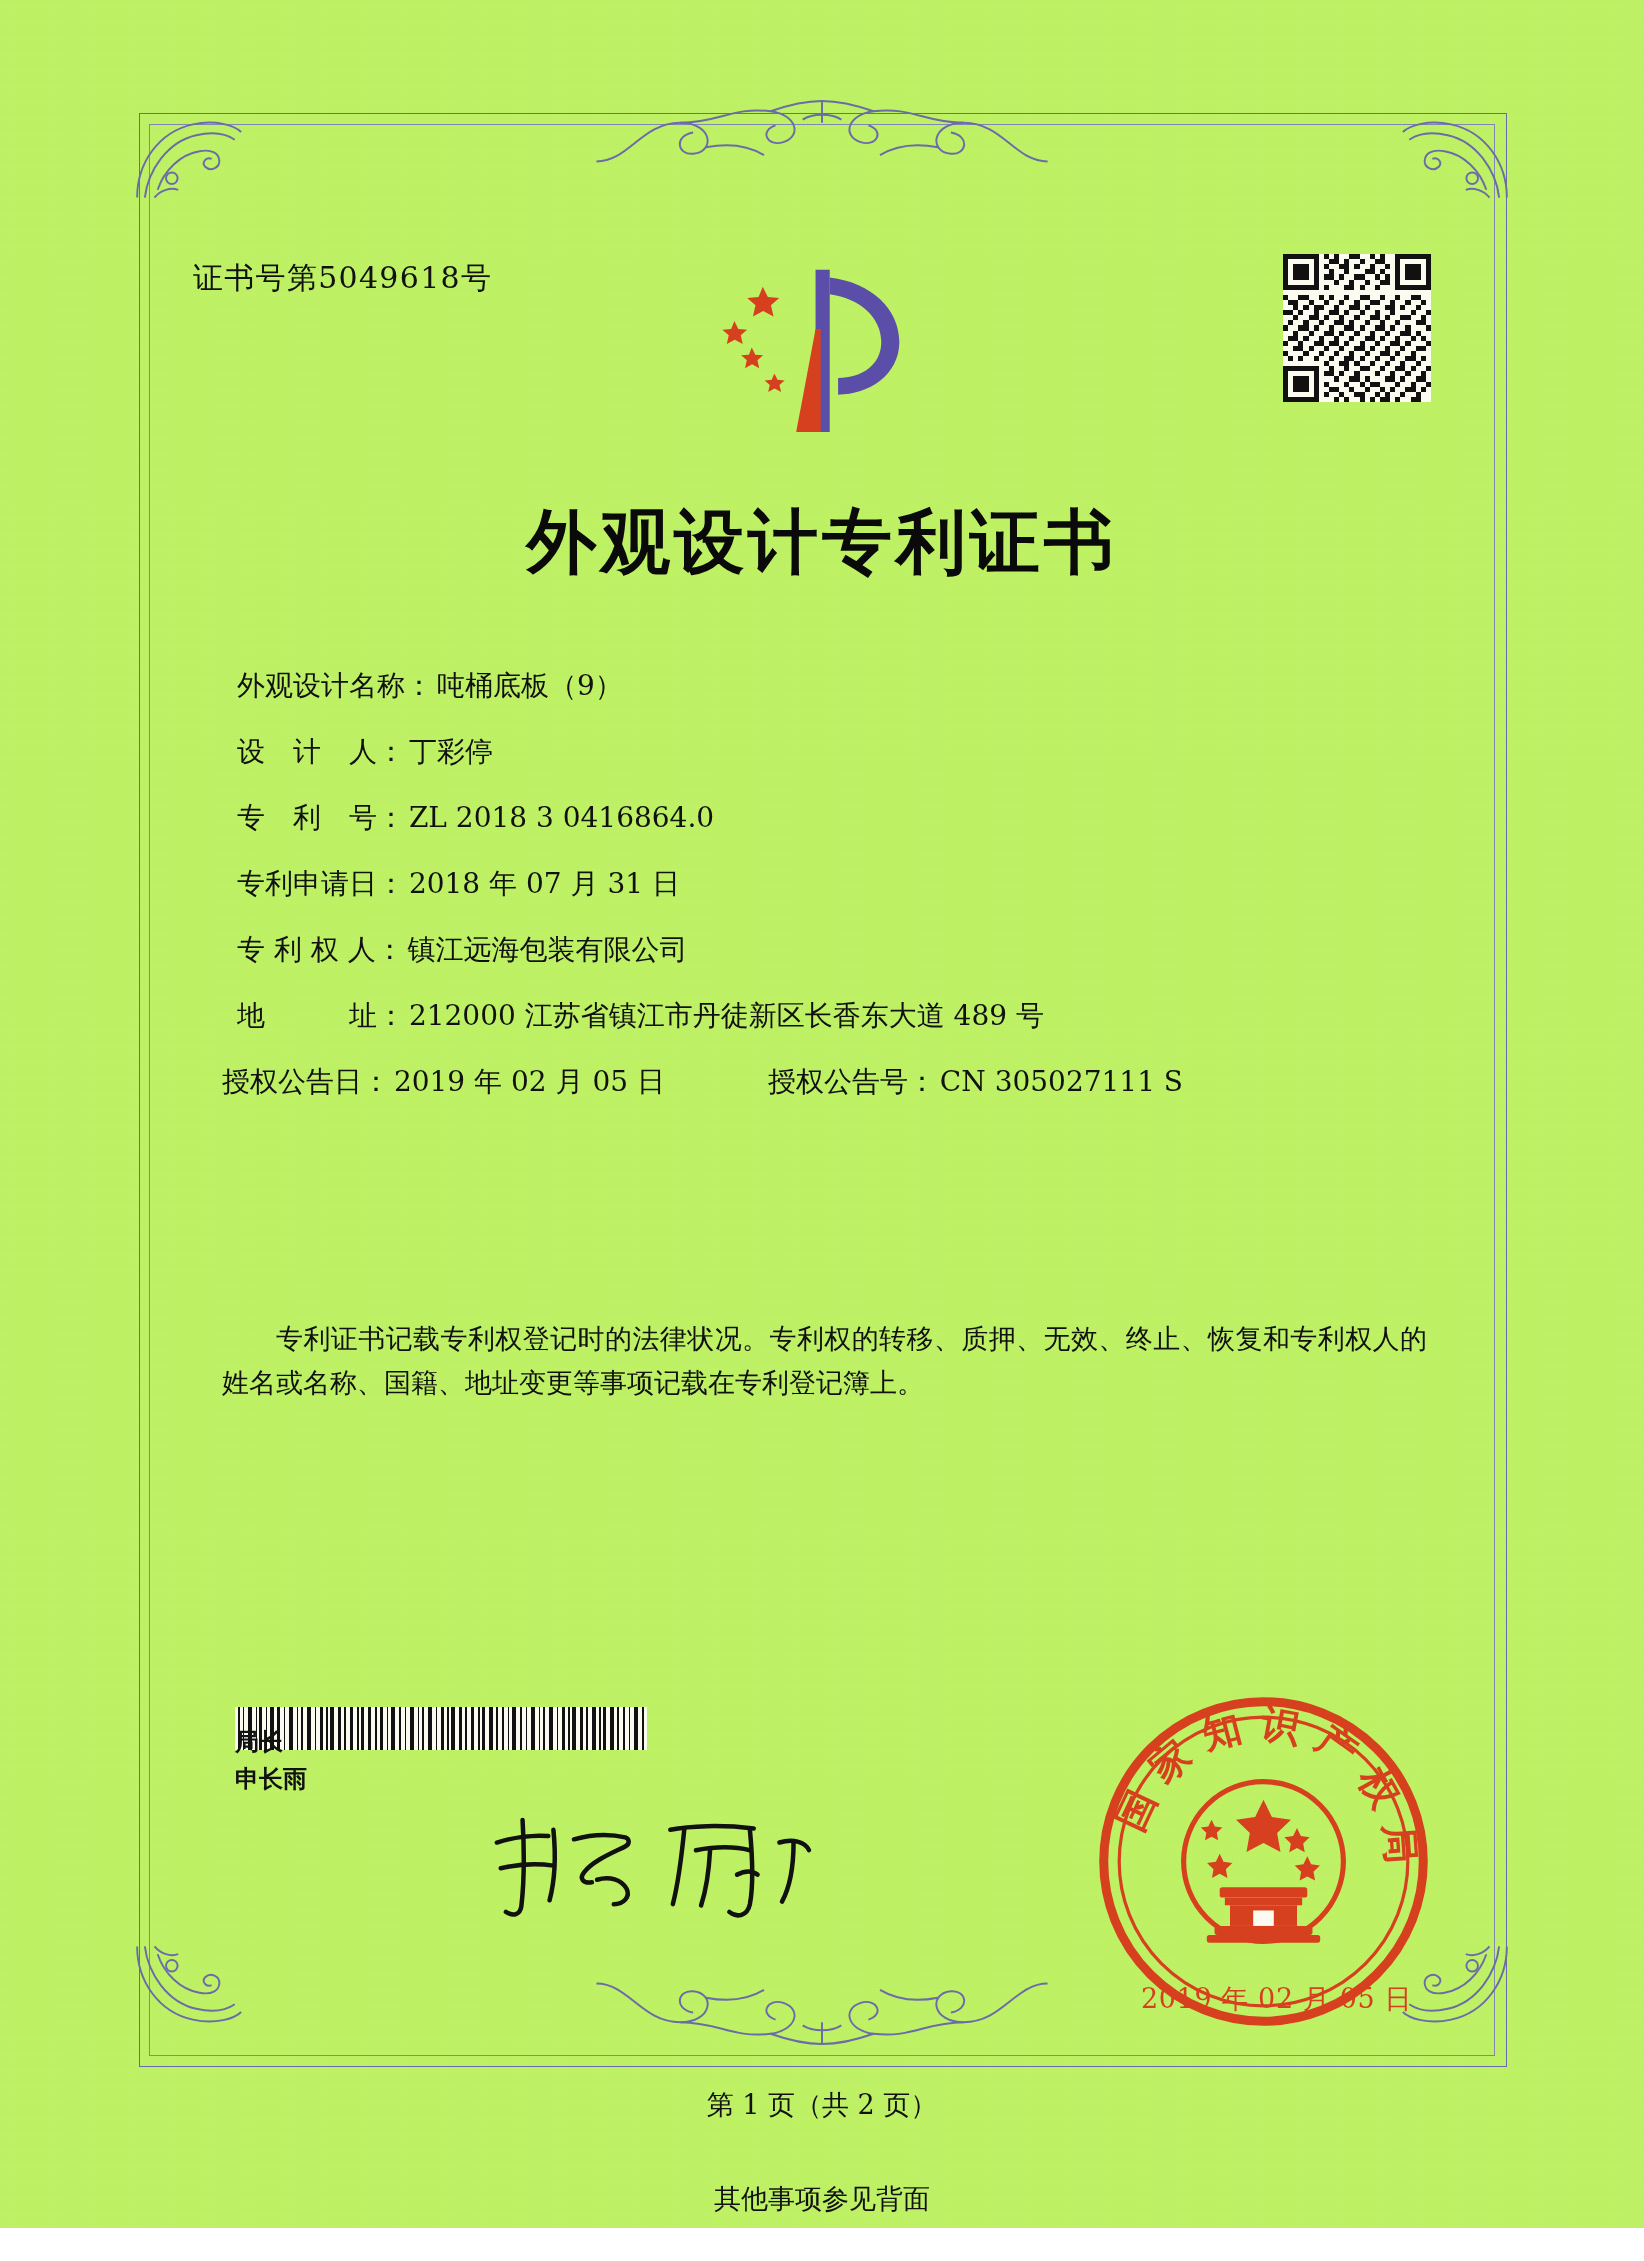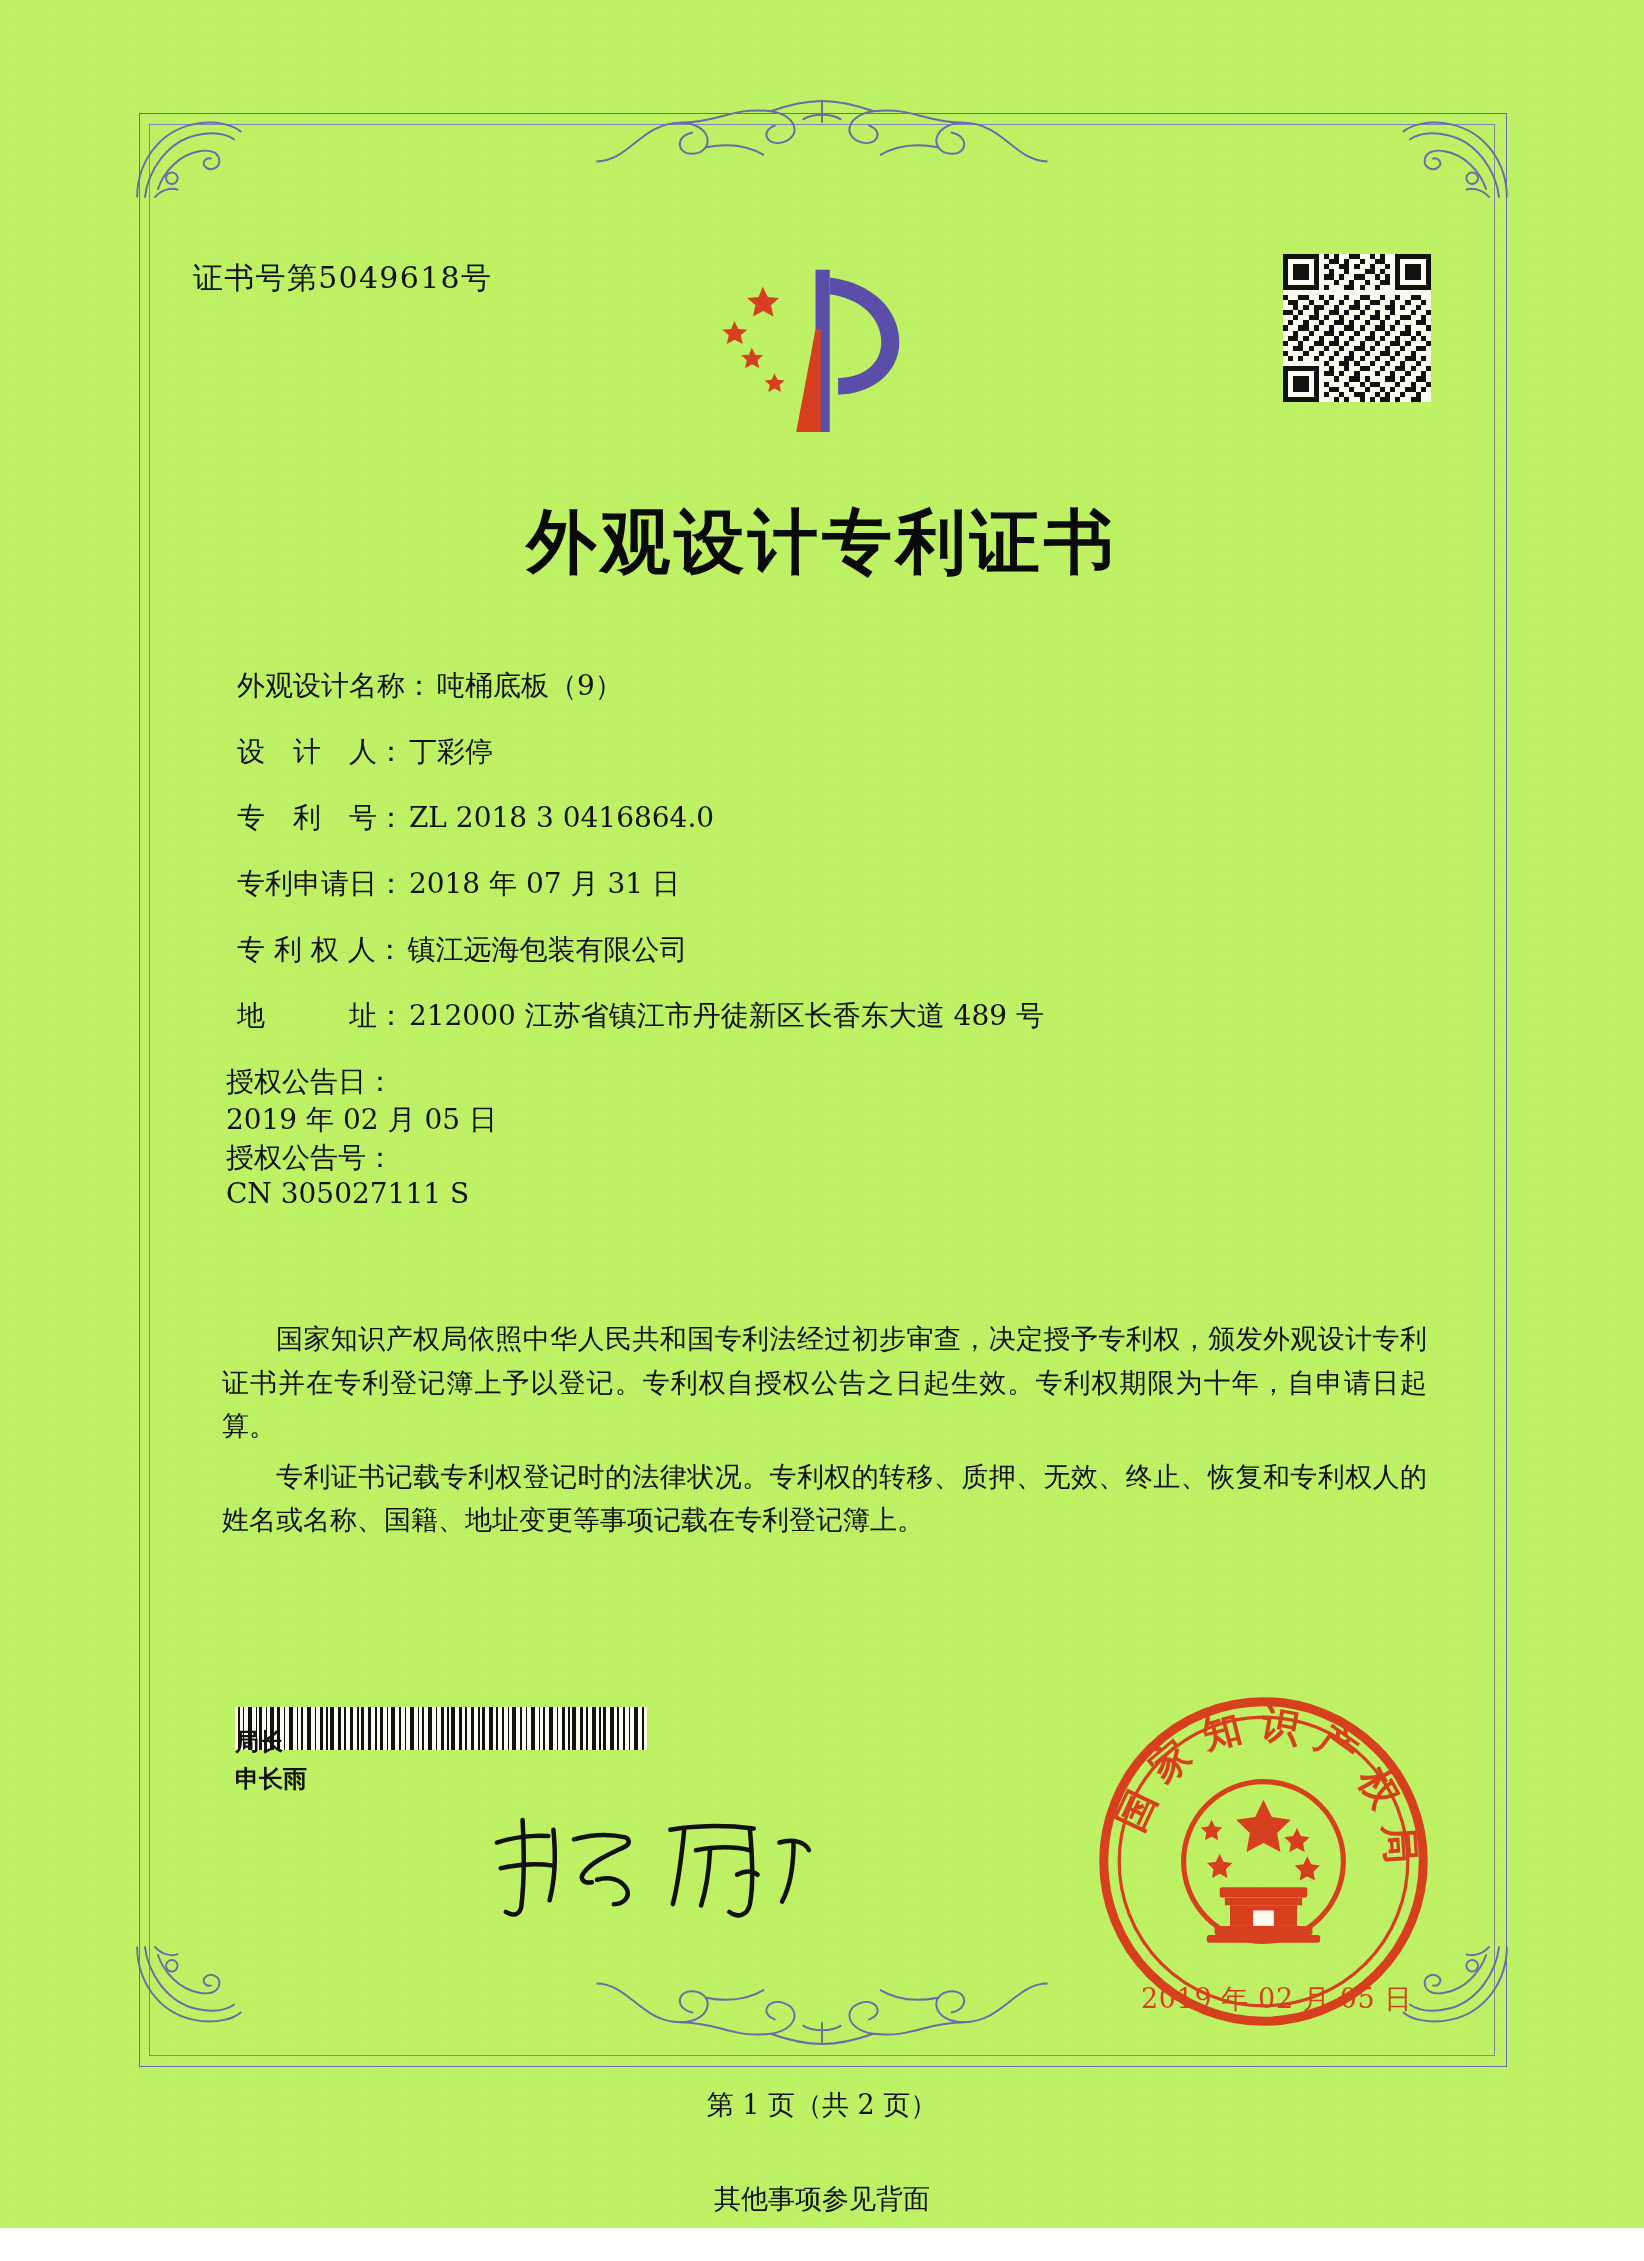--- a/index.html
+++ b/index.html
@@ -143,21 +143,20 @@
     margin-left: 3.9px;
     white-space: pre;
   }
   .field-row-split {
     display: flex;
     align-items: baseline;
     font-size: 28px;
     color: #111;
     font-family: "DejaVu Serif", serif;
     margin-bottom: 28px;
-    flex-direction: column;
   }
   .split-gap { width: 103px; flex: 0 0 auto; }
 
   .paragraphs {
     position: absolute;
     left: 222px;
     top: 1317px;
     width: 1205px;
     font-size: 27px;
     line-height: 1.62;
@@ -593,21 +592,20 @@
     <div class="field-row-split">
       <span class="field-label">授权公告日：</span>
       <span class="field-value">2019 年 02 月 05 日</span>
       <span class="split-gap"></span>
       <span class="field-label">授权公告号：</span>
       <span class="field-value">CN 305027111 S</span>
     </div>
   </div>
 
   <div class="paragraphs">
-    <p>国家知识产权局依照中华人民共和国专利法经过初步审查，决定授予专利权，颁发外观设计专利证书并在专利登记簿上予以登记。专利权自授权公告之日起生效。专利权期限为十年，自申请日起算。</p>
     <p>专利证书记载专利权登记时的法律状况。专利权的转移、质押、无效、终止、恢复和专利权人的姓名或名称、国籍、地址变更等事项记载在专利登记簿上。</p>
   </div>
 
   <div class="barcode">
     <svg viewBox="0 0 320 33" shape-rendering="crispEdges">
       <rect width="320" height="33" fill="#fbfbef"></rect>
       <g fill="#111">
         <rect x="2" y="0" width="2" height="33"></rect>
           <rect x="6" y="0" width="1" height="33"></rect>
         <rect x="10" y="0" width="3" height="33"></rect>

